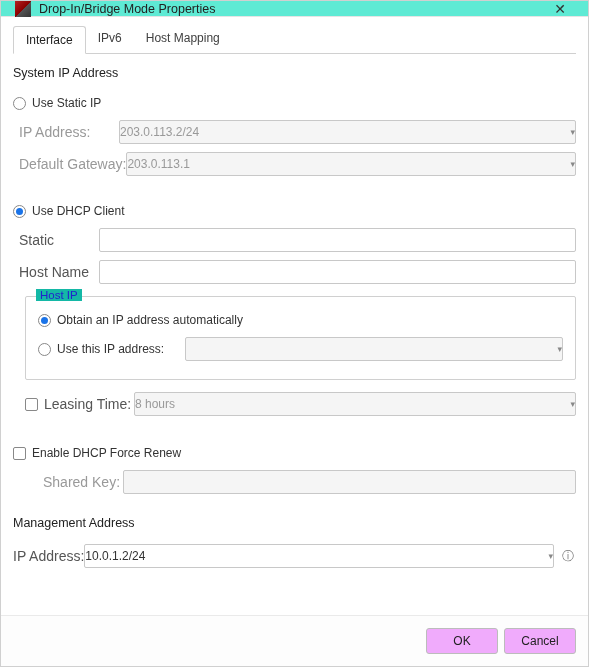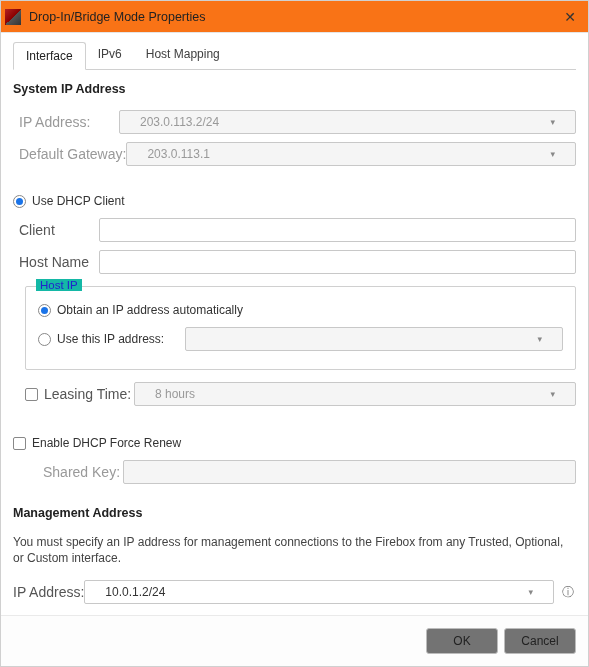--- a/index.html
+++ b/index.html
@@ -15,26 +15,26 @@
   }
   .window {
     background: #ffffff;
     width: 589px;
     height: 667px;
     border: 1px solid #d0d0d0;
     display: flex;
     flex-direction: column;
   }
   .titlebar {
-    height: 32px;
+    height: 16px;
     display: flex;
     align-items: center;
-    padding: 0 4px;
+    padding: 0 14px;
     border-bottom: 1px solid #e5e5e5;
-    background: #f97316;
+    background: #5eead4;
   }
   .titlebar .app-icon {
     width: 16px; height: 16px;
     background: linear-gradient(135deg, #b22222 0%, #8b0000 50%, #555 50%, #333 100%);
     margin-right: 8px;
   }
   .titlebar .title {
     flex: 1;
     font-size: 12.5px;
     color: #222;
@@ -65,21 +65,21 @@
   .tab.active {
     border: 1px solid #d0d0d0;
     border-bottom: 1px solid #ffffff;
     background: #ffffff;
     border-radius: 3px 3px 0 0;
     position: relative;
     top: 1px;
     color: #222;
   }
   .section-heading {
-    font-weight: bold;
+    font-weight: normal;
     font-size: 12.5px;
     margin: 2px 0 10px 0;
     color: #222;
   }
   .row {
     display: flex;
     align-items: center;
     margin: 4px 0;
   }
   .indent { margin-left: 6px; }
@@ -87,21 +87,21 @@
   label.fieldlabel {
     min-width: 100px;
     color: #555;
     font-size: 14px;
   }
   label.fieldlabel.narrow { min-width: 80px; }
   input.text, .combo {
     height: 24px;
     border: 1px solid #c8c8c8;
     border-radius: 2px;
-    padding: 2px 20px;
+    padding: 2px 0;
     font-size: 12px;
     background: #fff;
     color: #333;
   }
   input.text { flex:1; }
   .combo {
     flex: 1;
     display:flex;
     align-items:center;
     justify-content:space-between;
@@ -167,21 +167,21 @@
     gap: 6px;
     padding: 12px;
     border-top: 1px solid #eaeaea;
     background:#fdfdfd;
   }
   button.btn {
     min-width: 72px;
     height: 26px;
     border: 1px solid #bcbcbc;
     border-radius: 3px;
-    background: #737373;
+    background: #f0abfc;
     font-size: 12px;
     color:#222;
     cursor:pointer;
     padding: 3px 12px;
     text-align: center;
   }
   .flex1 { flex:1; }
   input.text:disabled { background:#f5f5f5; color:#999; }
 </style>
 </head>
@@ -198,20 +198,24 @@
   <div class="content">
 
     <div class="tabs">
       <div class="tab active">Interface</div>
       <div class="tab">IPv6</div>
       <div class="tab">Host Mapping</div>
     </div>
 
     <div class="section-heading">System IP Address</div>
 
+    <div class="radio-row indent">
+      <span class="radio"></span>
+      <span>Use Static IP</span>
+    </div>
 
     <div class="row indent">
       <label class="fieldlabel disabled-label">IP Address:</label>
       <div class="combo disabled">
         <span>203.0.113.2/24</span>
         <span class="chev">▾</span>
       </div>
     </div>
     <div class="row indent">
       <label class="fieldlabel disabled-label">Default Gateway:</label>
@@ -222,21 +226,21 @@
     </div>
 
     <div style="height:18px"></div>
 
     <div class="radio-row indent">
       <span class="radio selected"></span>
       <span>Use DHCP Client</span>
     </div>
 
     <div class="row indent">
-      <label class="fieldlabel narrow">Client</label>
+      <label class="fieldlabel narrow">Static</label>
       <input class="text" type="text" value="" style="">
     </div>
     <div class="row indent">
       <label class="fieldlabel narrow">Host Name</label>
       <input class="text" type="text" value="" style="">
     </div>
 
     <div class="group">
       <div class="group-title">Host IP</div>
       <div class="radio-row">
@@ -267,21 +271,20 @@
       <span>Enable DHCP Force Renew</span>
     </div>
     <div class="row indent2" style="margin-left:30px">
       <label class="fieldlabel narrow disabled-label" style="min-width:80px">Shared Key:</label>
       <input class="text" type="text" disabled="" value="" style="">
     </div>
 
     <div style="height:16px"></div>
 
     <div class="section-heading">Management Address</div>
-    <div class="mgmt-desc">You must specify an IP address for management connections to the Firebox from any Trusted, Optional, or Custom interface.</div>
     <div class="row">
       <label class="fieldlabel narrow" style="min-width:70px">IP Address:</label>
       <div class="combo flex1" style="background:#fff">
         <span>10.0.1.2/24</span>
         <span class="chev">▾</span>
       </div>
       <span class="info-icon">ⓘ</span>
     </div>
 
   </div>

